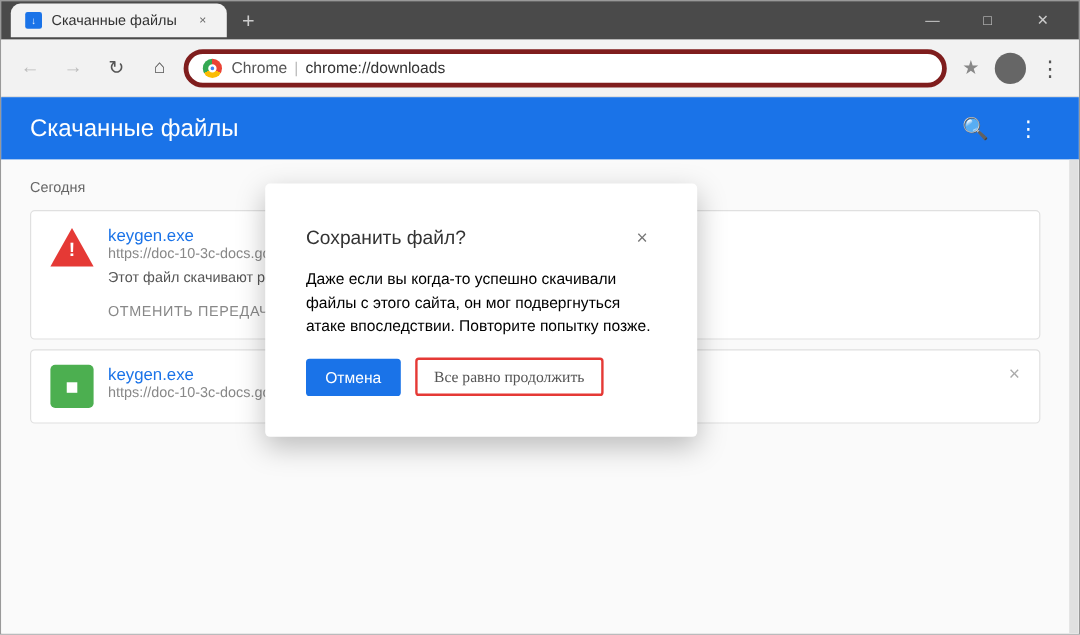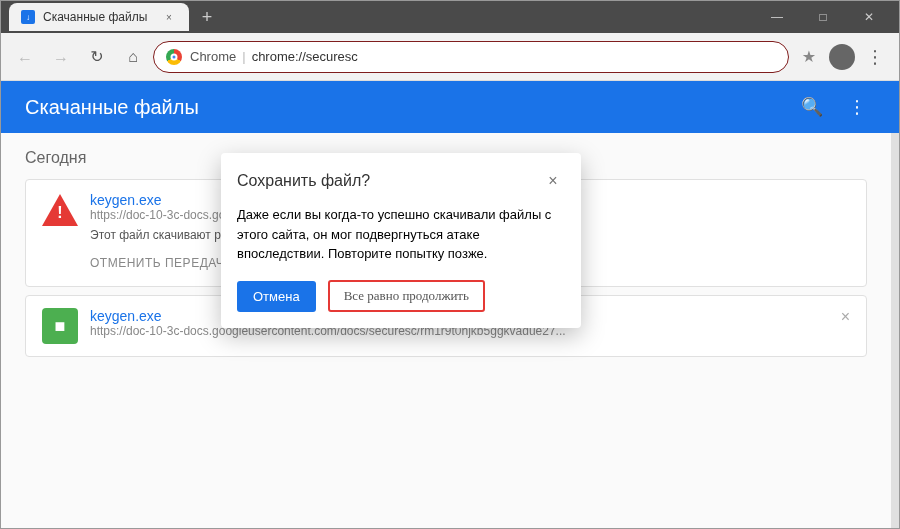--- a/index.html
+++ b/index.html
@@ -14,42 +14,42 @@
     .tab-favicon { width: 14px; height: 14px; background: #1a73e8; border-radius: 2px; display: flex; align-items: center; justify-content: center; color: white; font-size: 8px; }
     .tab-close { width: 16px; height: 16px; display: flex; align-items: center; justify-content: center; border-radius: 50%; cursor: pointer; margin-left: auto; font-size: 10px; color: #666; }
     .tab-new { width: 28px; height: 28px; display: flex; align-items: center; justify-content: center; color: #ccc; font-size: 18px; cursor: pointer; }
     .window-controls { margin-left: auto; display: flex; gap: 2px; }
     .wc-btn { width: 44px; height: 32px; display: flex; align-items: center; justify-content: center; cursor: pointer; font-size: 12px; color: #ccc; }
 
     
     .toolbar { background: #f2f2f2; height: 48px; display: flex; align-items: center; padding: 0 8px; gap: 4px; border-bottom: 1px solid #ddd; }
     .nav-btn { width: 32px; height: 32px; border-radius: 50%; border: none; background: none; cursor: pointer; display: flex; align-items: center; justify-content: center; color: #555; font-size: 16px; }
     .nav-btn.disabled { color: #bbb; cursor: default; }
-    .omnibox { flex: 1; height: 32px; background: white; border: 1px solid #7f1d1d; border-radius: 16px; display: flex; align-items: center; padding: 0 12px; gap: 8px; font-size: 13px; color: #333; }
+    .omnibox { flex: 1; height: 32px; background: white; border: 4px solid #7f1d1d; border-radius: 16px; display: flex; align-items: center; padding: 0 12px; gap: 8px; font-size: 13px; color: #333; }
     .omnibox-text { display: flex; align-items: center; gap: 6px; }
     .omnibox-brand { color: #555; font-size: 13px; }
     .omnibox-sep { color: #bbb; }
     .omnibox-url { color: #333; }
     .star-btn { width: 32px; height: 32px; border-radius: 50%; border: none; background: none; cursor: pointer; display: flex; align-items: center; justify-content: center; color: #888; font-size: 16px; }
     .avatar { width: 26px; height: 26px; border-radius: 50%; background: #666; display: flex; align-items: center; justify-content: center; color: white; font-size: 12px; cursor: pointer; }
     .menu-btn { width: 32px; height: 32px; border-radius: 50%; border: none; background: none; cursor: pointer; display: flex; align-items: center; justify-content: center; color: #555; font-size: 18px; }
 
     
     .page-header { background: #1a73e8; height: 52px; display: flex; align-items: center; padding: 0 24px; position: relative; }
     .page-title-text { color: white; font-size: 20px; font-weight: 400; }
     .header-actions { margin-left: auto; display: flex; gap: 8px; }
     .header-icon-btn { width: 36px; height: 36px; border-radius: 50%; border: none; background: none; cursor: pointer; display: flex; align-items: center; justify-content: center; color: white; font-size: 18px; }
 
     
     .page-content { flex: 1; background: #fafafa; display: flex; overflow: hidden; position: relative; }
     .content-main { flex: 1; overflow-y: auto; padding: 16px 24px; }
     .scrollbar { width: 8px; background: #e0e0e0; }
 
     
-    .section-label { font-size: 16px; color: #666; margin-bottom: 12px; text-transform: none; }
+    .section-label { font-size: 12px; color: #666; margin-bottom: 12px; text-transform: none; }
 
     
     .download-item { background: white; border: 1px solid #e0e0e0; border-radius: 4px; padding: 12px 16px; margin-bottom: 8px; }
     .download-row { display: flex; align-items: flex-start; gap: 12px; }
     .download-icon { width: 36px; height: 36px; display: flex; align-items: center; justify-content: center; flex-shrink: 0; }
     .warning-icon { width: 36px; height: 36px; position: relative; }
     .warning-triangle { width: 0; height: 0; border-left: 18px solid transparent; border-right: 18px solid transparent; border-bottom: 32px solid #e53935; position: absolute; top: 2px; left: 0; }
     .warning-excl { color: white; font-size: 16px; font-weight: bold; position: absolute; top: 12px; left: 50%; transform: translateX(-50%); }
     .download-info { flex: 1; min-width: 0; }
     .download-filename { color: #1a73e8; font-size: 14px; font-weight: 500; cursor: pointer; }
@@ -57,21 +57,21 @@
     .download-warning { color: #555; font-size: 12px; margin-top: 6px; }
     .download-actions { display: flex; align-items: center; gap: 8px; margin-top: 10px; }
     .action-link { font-size: 12px; color: #888; text-transform: uppercase; letter-spacing: 0.5px; cursor: pointer; font-weight: 500; }
     .action-btn-save { font-size: 12px; color: #e53935; text-transform: uppercase; letter-spacing: 0.5px; cursor: pointer; font-weight: 500; border: 1.5px solid #e53935; border-radius: 3px; padding: 3px 8px; }
 
     
     .green-icon { width: 36px; height: 36px; background: #4caf50; border-radius: 4px; display: flex; align-items: center; justify-content: center; color: white; font-size: 18px; }
 
     
     .dialog-overlay { position: absolute; top: 0; left: 0; right: 0; bottom: 0; }
-    .dialog { position: absolute; top: 20px; left: 220px; background: white; border-radius: 4px; box-shadow: 0 8px 24px rgba(0,0,0,0.25); width: 360px; padding: 16px; z-index: 100; }
+    .dialog { position: absolute; top: 20px; left: 220px; background: white; border-radius: 4px; box-shadow: 0 8px 24px rgba(0,0,0,0.25); width: 360px; padding: 34px; z-index: 100; }
     .dialog-header { display: flex; align-items: center; justify-content: space-between; margin-bottom: 12px; }
     .dialog-title { font-size: 16px; color: #333; font-weight: 500; }
     .dialog-close { width: 24px; height: 24px; display: flex; align-items: center; justify-content: center; cursor: pointer; color: #777; font-size: 16px; border-radius: 50%; }
     .dialog-body { font-size: 13px; color: #000000; line-height: 1.5; margin-bottom: 16px; }
     .dialog-actions { display: flex; gap: 12px; align-items: flex-end; }
     .btn-cancel { background: #1a73e8; color: white; border: none; border-radius: 3px; padding: 8px 16px; font-size: 13px; cursor: pointer; font-weight: 500; }
     .btn-continue { background: white; color: #555; border: 2px solid #e53935; border-radius: 3px; padding: 6px 14px; font-size: 13px; cursor: pointer; font-weight: 500; font-family: Liberation Serif, serif; }
   </style>
 </head>
 <body>
@@ -97,21 +97,21 @@
     <button class="nav-btn disabled">→</button>
     <button class="nav-btn">↻</button>
     <button class="nav-btn">⌂</button>
     <div class="omnibox">
       <span style="display:inline-block;width:16px;height:16px;border-radius:50%;background:conic-gradient(#ea4335 0deg 120deg,#fbbc04 120deg 240deg,#34a853 240deg 360deg);position:relative;flex-shrink:0;">
         <span style="position:absolute;top:50%;left:50%;transform:translate(-50%,-50%);width:7px;height:7px;background:#4285f4;border-radius:50%;border:2px solid white;display:block;"></span>
       </span>
       <div class="omnibox-text">
         <span class="omnibox-brand">Chrome</span>
         <span class="omnibox-sep">|</span>
-        <span class="omnibox-url">chrome://securesc</span>
+        <span class="omnibox-url">chrome://downloads</span>
       </div>
     </div>
     <button class="star-btn">★</button>
     <div class="avatar"></div>
     <button class="menu-btn">⋮</button>
   </div>
 
   <div class="page-header">
     <span class="page-title-text">Скачанные файлы</span>
     <div class="header-actions">

